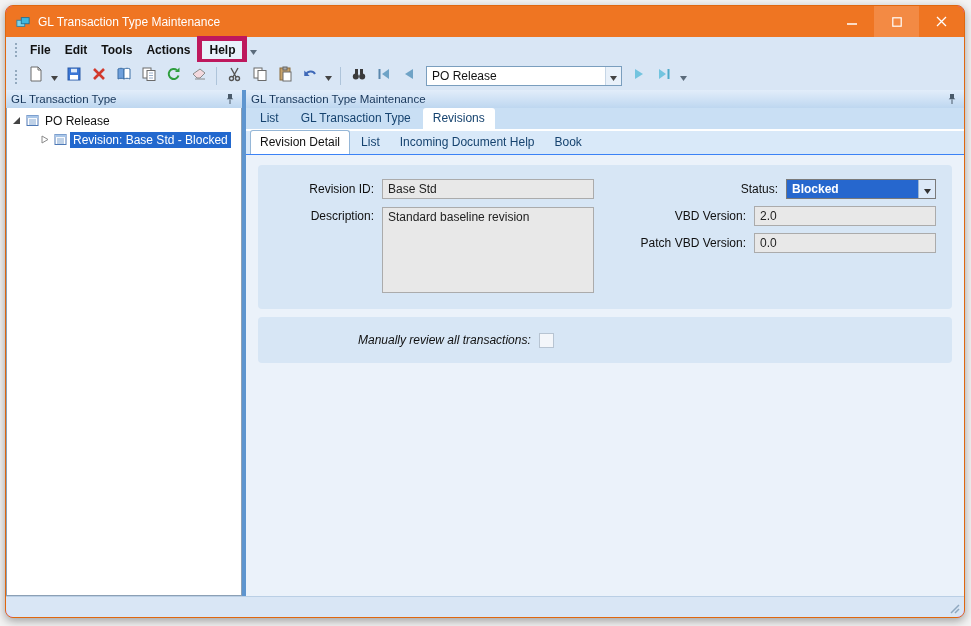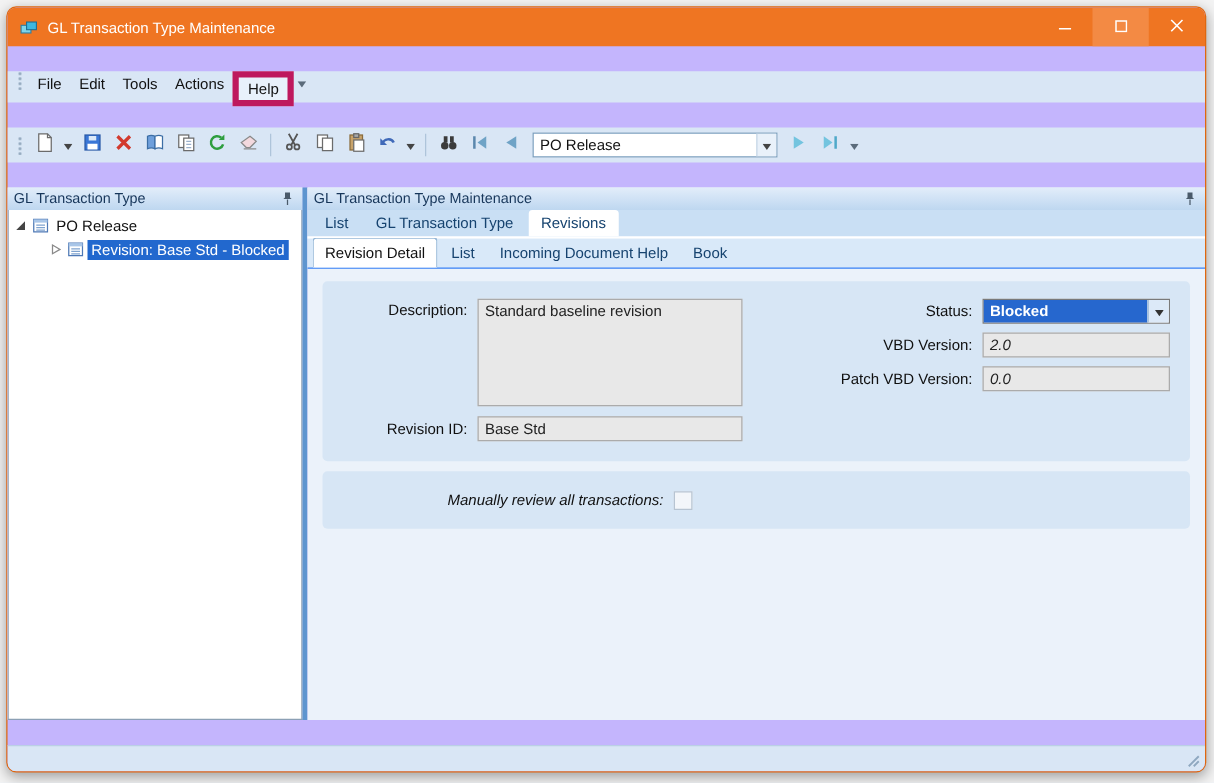--- a/index.html
+++ b/index.html
@@ -1,32 +1,32 @@
 <!DOCTYPE html>
 <html><head>
 <meta charset="utf-8">
 <style>
   *{box-sizing:border-box;margin:0;padding:0;}
   html,body{width:971px;height:626px;overflow:hidden;background:#f3f3f3;
     font-family:"Liberation Sans","DejaVu Sans",sans-serif;}
   .window{position:absolute;left:5px;top:5px;width:960px;height:613px;
-    border:1px solid #df670f;border-radius:8px;overflow:hidden;background:#c4b5fd;
-    box-shadow:0 3px 10px rgba(0,0,0,.35);display:flex;flex-direction:column;gap:20px;}
+    border:1px solid #df670f;border-radius:8px;overflow:hidden;background:#d946ef;
+    box-shadow:0 3px 10px rgba(0,0,0,.35);display:flex;flex-direction:column;}
 
   
   .titlebar{height:31px;background:#EF7522;display:flex;align-items:center;
     padding-left:10px;flex:0 0 auto;}
   .titlebar .title{color:#fff;font-size:12px;margin-left:8px;flex:1;white-space:nowrap;}
   .win-controls{display:flex;height:100%;}
   .winbtn{width:45px;display:flex;align-items:center;justify-content:center;cursor:default;}
   .winbtn.max{background:#f38a44;}
 
   
-  .menubar{height:25px;background:#D9E6F5;display:flex;align-items:flex-start;
-    padding-left:6px;flex:0 0 auto;}
+  .menubar{height:25px;background:#D9E6F5;display:flex;align-items:center;
+    padding-left:6px;flex:0 0 auto;font-weight:bold;}
   .grip{width:4px;height:15px;margin:0 5px 0 2px;
     background-image:radial-gradient(circle,#93A9BE 1px,transparent 1.3px);
     background-size:4px 4px;background-repeat:repeat-y;}
   .menu-item{font-size:12px;color:#111;padding:3px 7px;white-space:nowrap;}
   .menu-item.help-box{border:5px solid #be185d;background:#E8F1FB;padding:2px 7px;}
   .small-arrow{display:flex;align-items:center;justify-content:center;width:12px;height:18px;}
 
   
   .toolbar{height:28px;background:#D9E6F5;display:flex;align-items:center;
     padding-left:6px;flex:0 0 auto;}
@@ -76,21 +76,21 @@
   .frow.top .flabel{margin-top:2px;}
   .flabel{font-size:12px;color:#101010;text-align:right;white-space:nowrap;}
   .col-left .flabel{width:100px;margin-right:8px;flex:0 0 auto;}
   .field{background:#E8E8E8;border:1px solid #ABABAB;height:20px;font-size:12px;color:#222;
     display:flex;align-items:center;padding:0 5px;overflow:hidden;white-space:nowrap;}
   .f-wide{width:212px;}
   .textarea{width:212px;height:86px;align-items:flex-start;padding-top:2px;}
   .col-right{position:absolute;top:14px;right:16px;}
   .col-right .frow{margin-bottom:7px;justify-content:flex-end;}
   .col-right .flabel{margin-right:8px;}
-  .f-sm{width:150px;font-style:italic;}
+  .f-sm{width:182px;}
   .combo{width:150px;height:20px;border:1px solid #7a7a7a;display:flex;background:#fff;}
   .combo .cval{flex:1;background:#2667CE;color:#fff;font-size:12px;display:flex;
     align-items:center;padding-left:5px;overflow:hidden;white-space:nowrap;font-weight:bold;}
   .combo .dd{width:17px;background:#DCE9F8;border-left:1px solid #9AB6D4;
     display:flex;align-items:center;justify-content:center;}
   .g2{height:46px;display:flex;align-items:center;padding-left:100px;gap:8px;font-style:italic;}
   .checkbox{width:15px;height:15px;background:#F3F6FA;border:1px solid #B7C4D2;}
 
   .statusbar{height:21px;background:#D9E6F5;border-top:1px solid #BACFE5;display:flex;
     align-items:center;padding:0 4px 0 10px;font-size:12px;color:#222;flex:0 0 auto;}
@@ -346,27 +346,27 @@
         <span class="subtab active">Revision Detail</span>
         <span class="subtab">List</span>
         <span class="subtab">Incoming Document Help</span>
         <span class="subtab">Book</span>
       </div>
 
       <div class="content">
 
         <div class="groupbox g1">
           <div class="col-left">
+            <div class="frow">
+              <span class="flabel">Revision ID:</span>
+              <span class="field f-wide">Base Std</span>
+            </div>
             <div class="frow top">
               <span class="flabel">Description:</span>
               <span class="field f-wide textarea">Standard baseline revision</span>
-            </div>
-            <div class="frow">
-              <span class="flabel">Revision ID:</span>
-              <span class="field f-wide">Base Std</span>
             </div>
           </div>
           <div class="col-right">
             <div class="frow">
               <span class="flabel">Status:</span>
               <span class="combo">
                 <span class="cval">Blocked</span>
                 <span class="dd">
                   <span><svg width="7" height="5" viewBox="0 0 7 5">
                         <path d="M0 0h7L3.5 5z" fill="#333"></path>

